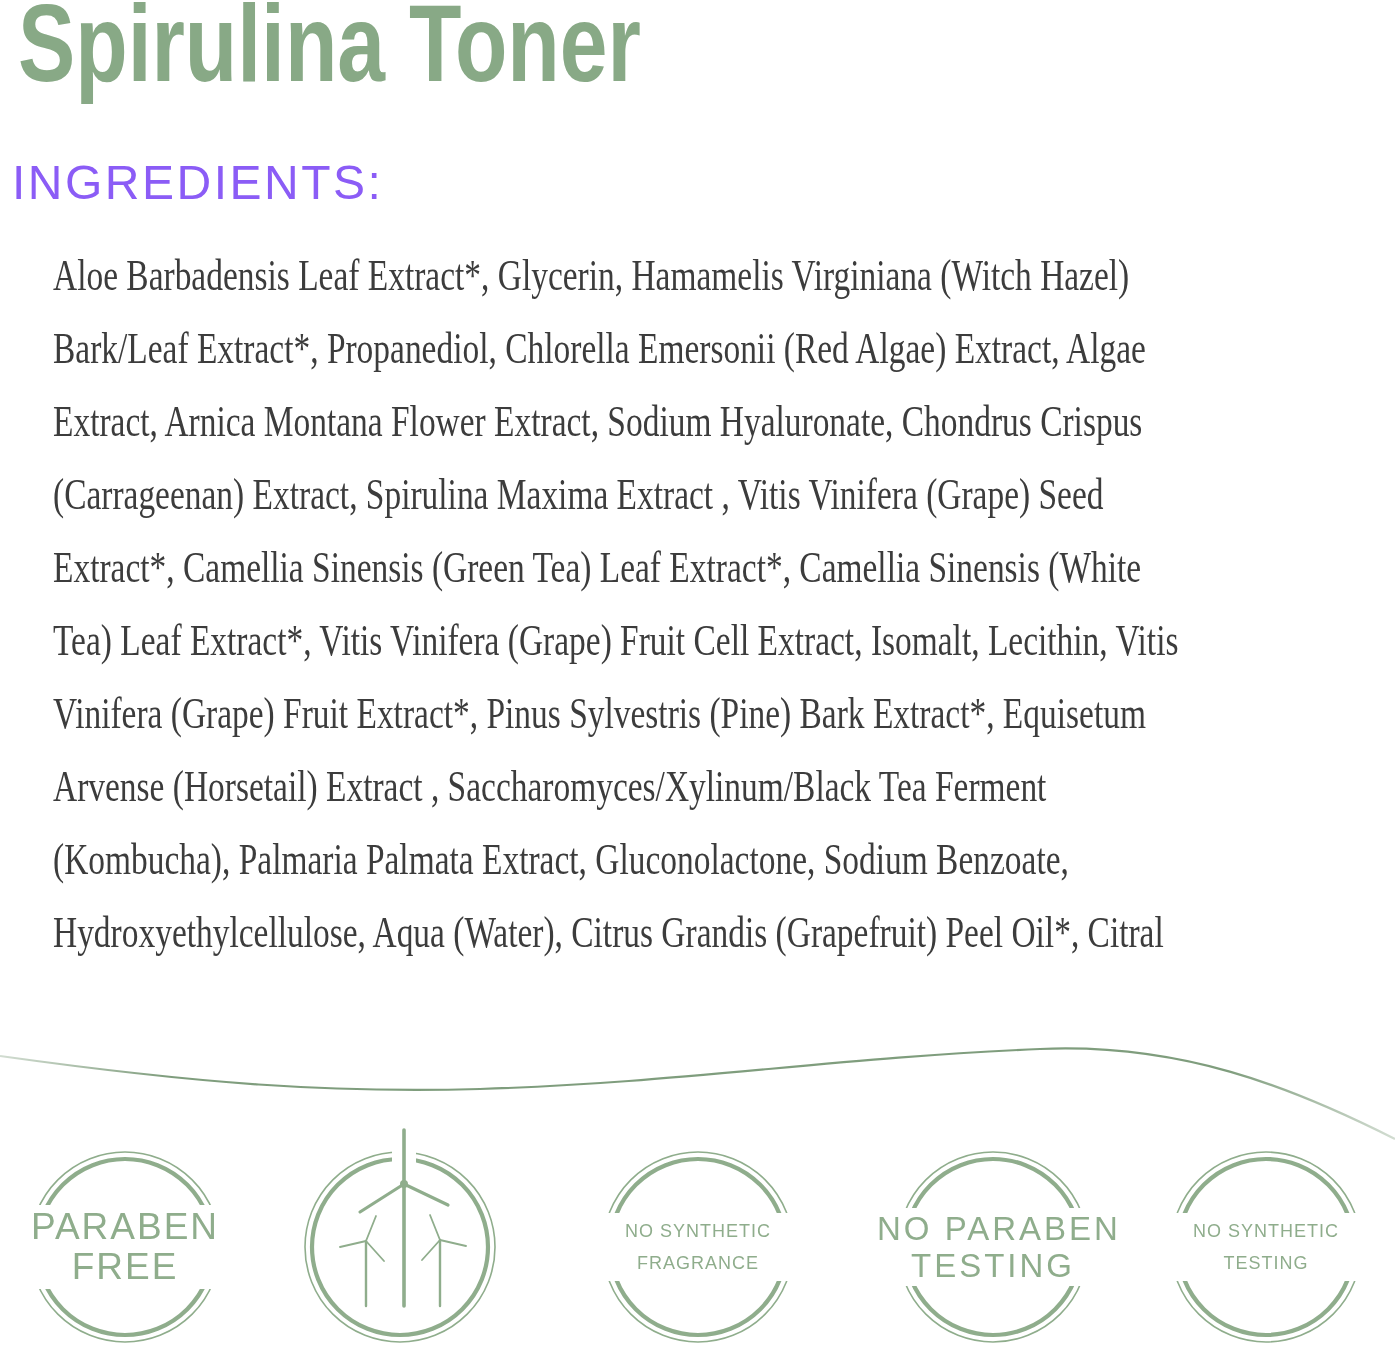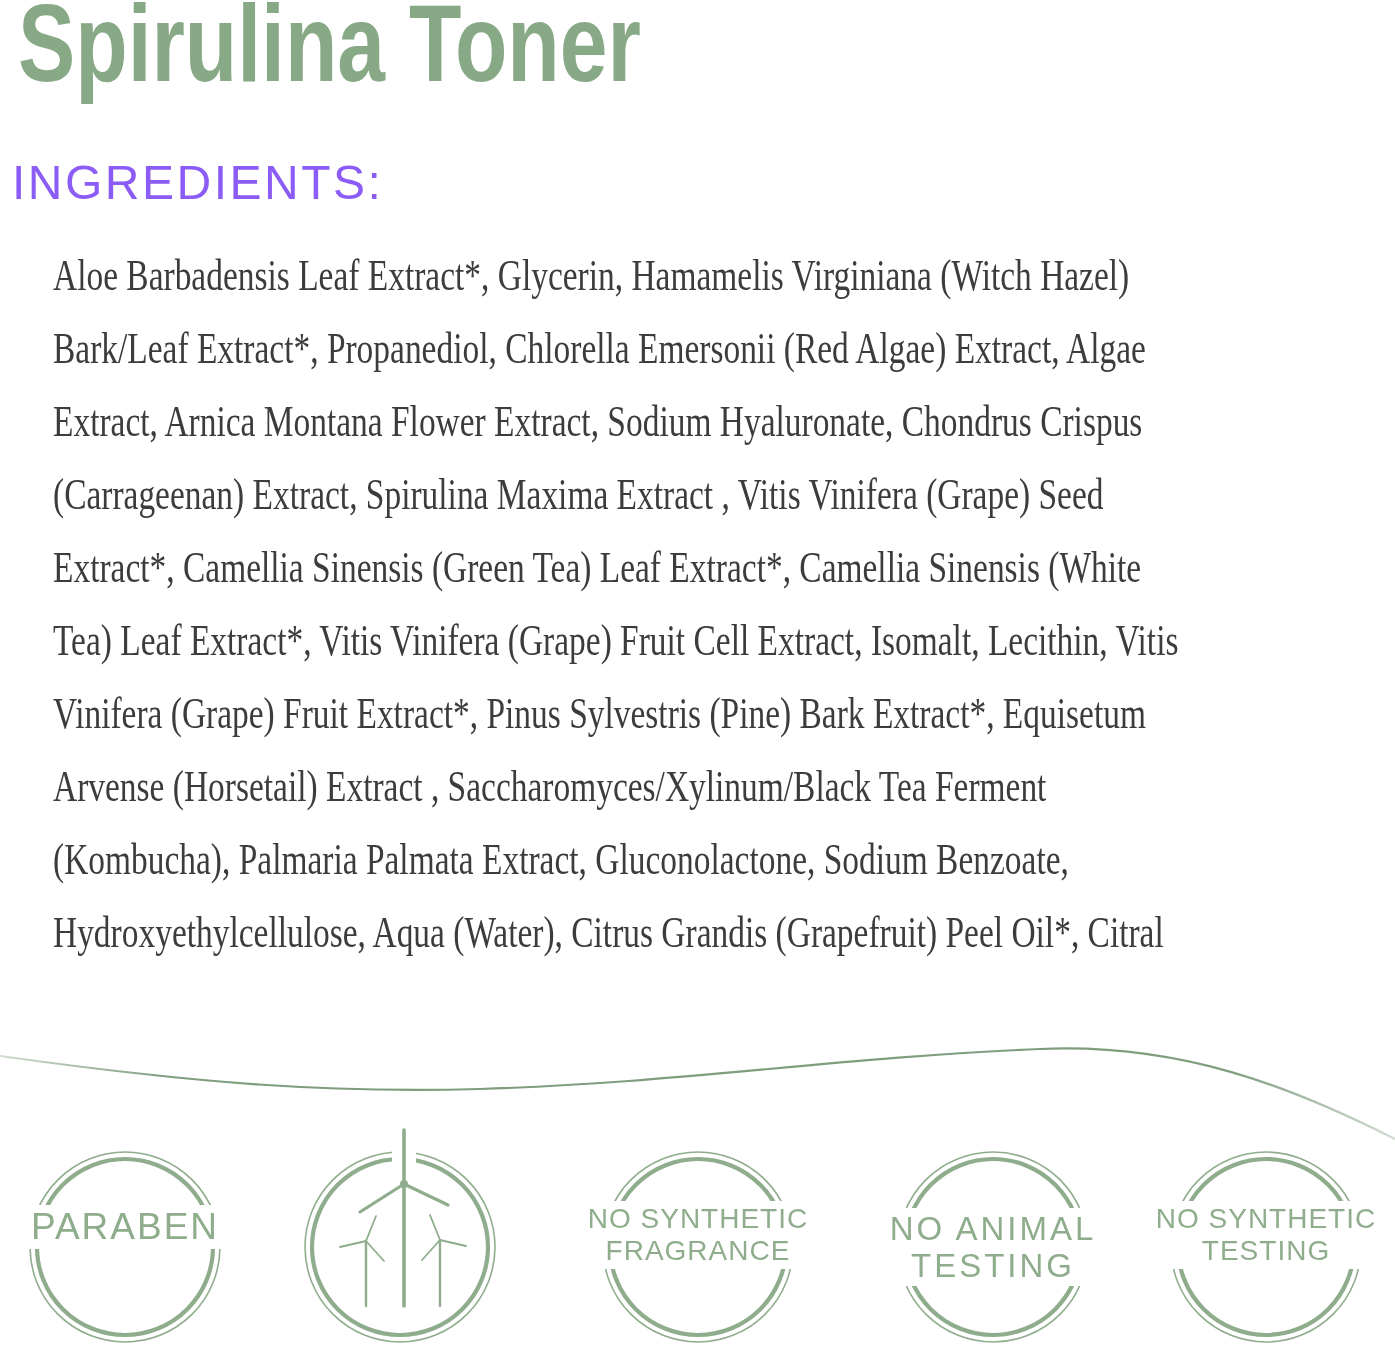--- a/index.html
+++ b/index.html
@@ -53,21 +53,21 @@
   .badge-label{
     position:absolute;left:-16px;right:-16px;
     background:#ffffff;
     text-align:center;
     color:#8fad8c;
     font-weight:400;
   }
   .badge-label .ln{display:block;white-space:nowrap;}
   .lbl-paraben{top:80px;padding:2px 0;font-size:37px;letter-spacing:2px;}
   .lbl-paraben .ln{line-height:40px;}
-  .lbl-syn{top:76px;padding:2px 0;font-size:28px;letter-spacing:1px;}
+  .lbl-syn{top:88px;padding:2px 0;font-size:18px;letter-spacing:1px;}
   .lbl-syn .ln{line-height:32px;}
   .lbl-animal{top:83px;padding:2px 0;font-size:33px;letter-spacing:3px;}
   .lbl-animal .ln{line-height:37px;}
 </style>
 </head>
 <body>
 
 <div id="page">
 
   <div class="title">Spirulina Toner</div>
@@ -99,20 +99,21 @@
     <path d="M 0 36 C 200 64 330 73 480 69 C 680 63 830 38 1040 29 C 1180 23 1290 66 1395 119" fill="none" stroke="url(#fade)" stroke-width="2.2"></path>
   </svg>
 
   <div class="badge" style="left:25px">
     <svg class="badge-ring" width="200" height="222" viewBox="0 0 200 222">
       <circle cx="100" cy="122" r="95" fill="none" stroke="#8fad8c" stroke-width="1.6"></circle>
       <circle cx="100" cy="122" r="88" fill="none" stroke="#8fad8c" stroke-width="4.2"></circle>
     </svg>
     <div class="badge-label lbl-paraben">
       <span class="ln">PARABEN</span>
+      <span class="ln">FREE</span>
     </div>
   </div>
 
   <div class="badge" style="left:300px">
     <svg class="badge-ring" width="200" height="222" viewBox="0 0 200 222">
       <circle cx="100" cy="122" r="95" fill="none" stroke="#8fad8c" stroke-width="1.6"></circle>
       <circle cx="100" cy="122" r="88" fill="none" stroke="#8fad8c" stroke-width="4.2"></circle>
 
       <rect x="92" y="22" width="24" height="20" fill="#ffffff"></rect>
 
@@ -143,21 +144,21 @@
       <span class="ln">FRAGRANCE</span>
     </div>
   </div>
 
   <div class="badge" style="left:893px">
     <svg class="badge-ring" width="200" height="222" viewBox="0 0 200 222">
       <circle cx="100" cy="122" r="95" fill="none" stroke="#8fad8c" stroke-width="1.6"></circle>
       <circle cx="100" cy="122" r="88" fill="none" stroke="#8fad8c" stroke-width="4.2"></circle>
     </svg>
     <div class="badge-label lbl-animal">
-      <span class="ln">NO ANIMAL</span>
+      <span class="ln">NO PARABEN</span>
       <span class="ln">TESTING</span>
     </div>
   </div>
 
   <div class="badge" style="left:1166px">
     <svg class="badge-ring" width="200" height="222" viewBox="0 0 200 222">
       <circle cx="100" cy="122" r="95" fill="none" stroke="#8fad8c" stroke-width="1.6"></circle>
       <circle cx="100" cy="122" r="88" fill="none" stroke="#8fad8c" stroke-width="4.2"></circle>
     </svg>
     <div class="badge-label lbl-syn">

